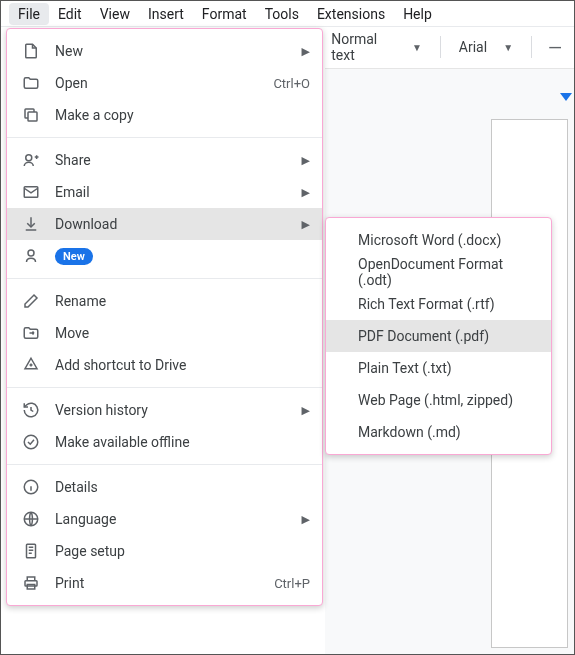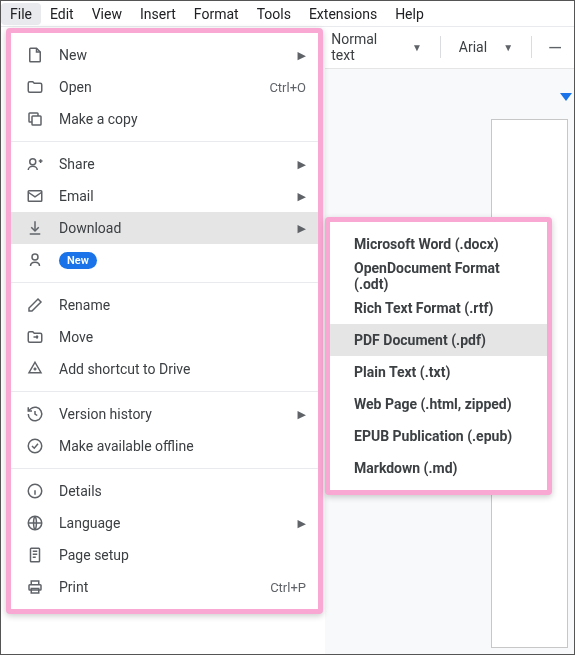--- a/index.html
+++ b/index.html
@@ -12,21 +12,21 @@
     height: 655px;
     overflow: hidden;
     position: relative;
     border: 1px solid #555;
   }
   
   .menubar {
     display: flex;
     align-items: center;
     height: 26px;
-    padding: 0 0;
+    padding: 0 8px;
     border-bottom: 1px solid #e8eaed;
     background: #fff;
   }
   .menubar-item {
     padding: 3px 9px;
     font-size: 14px;
     color: #202124;
     cursor: pointer;
     border-radius: 4px;
   }
@@ -100,21 +100,21 @@
     bottom: 0;
     background: #f8f9fa;
     border-top: 1px solid #e5e5e5;
     z-index: -1;
   }
 
   
   .menu {
     position: absolute;
     background: #fff;
-    border: 5px solid #f9a8d4;
+    border: 1px solid #f9a8d4;
     border-radius: 4px;
     box-shadow: 0 2px 6px rgba(0,0,0,0.2);
     padding: 6px 0;
     font-size: 14px;
     color: #3c4043;
   }
   .file-menu {
     top: 27px;
     left: 5px;
     width: 317px;
@@ -166,22 +166,21 @@
     color: #fff;
     font-size: 11px;
     font-weight: 600;
     padding: 2px 8px;
     border-radius: 10px;
   }
   .submenu .menu-row {
     padding: 0 16px;
   }
   .submenu .menu-row .label {
-    margin: 8px;
-    font-weight: bold;
+    margin: 16px;
   }
   svg { display: block; }
 </style>
 </head>
 <body>
 
 <div class="menubar">
   <div class="menubar-item active">File</div>
   <div class="menubar-item">Edit</div>
   <div class="menubar-item">View</div>
@@ -408,18 +407,15 @@
   <div class="menu-row hover">
     <span class="label">PDF Document (.pdf)</span>
   </div>
   <div class="menu-row">
     <span class="label">Plain Text (.txt)</span>
   </div>
   <div class="menu-row">
     <span class="label">Web Page (.html, zipped)</span>
   </div>
   <div class="menu-row">
-    <span class="label">EPUB Publication (.epub)</span>
-  </div>
-  <div class="menu-row">
     <span class="label">Markdown (.md)</span>
   </div>
 </div>
 
 </body></html>

